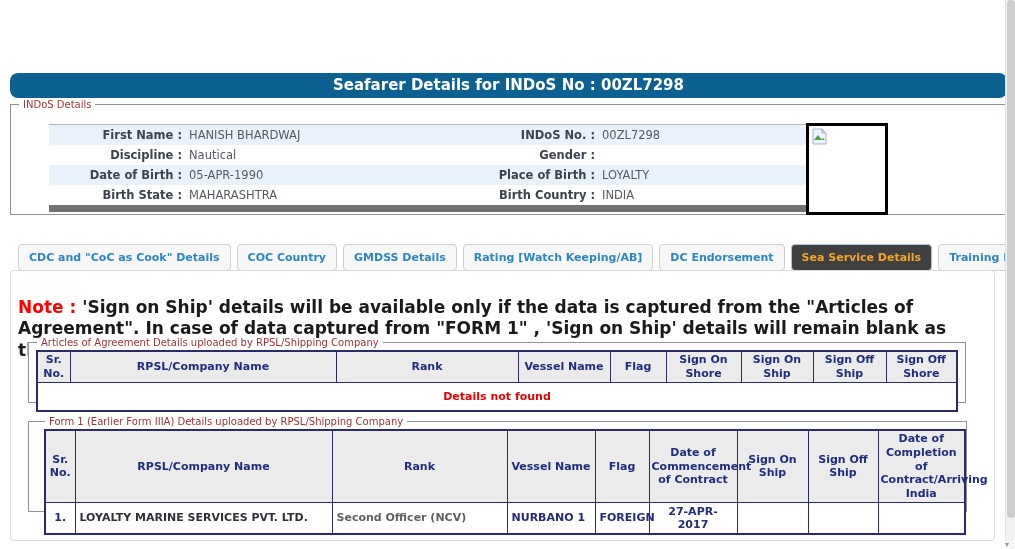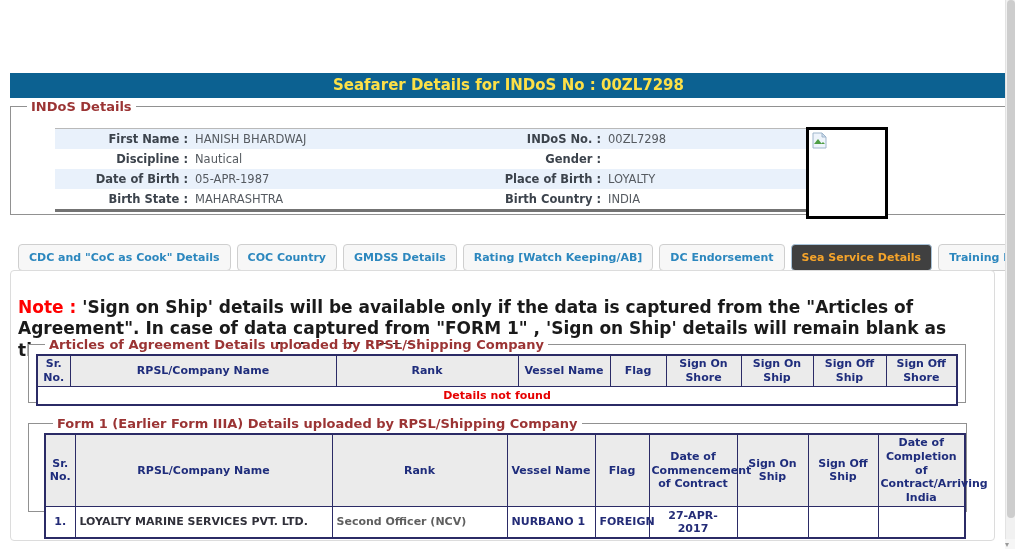--- a/index.html
+++ b/index.html
@@ -1,30 +1,30 @@
 <!DOCTYPE html>
 <html><head>
 <meta charset="utf-8">
 <style>
   * { margin:0; padding:0; box-sizing:border-box; }
   html,body { width:1015px; height:549px; background:#fff; overflow:hidden;
     font-family:"DejaVu Sans","Liberation Sans",sans-serif; position:relative; }
 
   
   .titlebar { position:absolute; left:10px; top:73px; width:997px; height:25px;
-    background:#0c6191; color:#fde047; text-align:center; line-height:25px;
-    font-size:15px; font-weight:bold; }
+    background:#0c6191; color:#ffffff; text-align:center; line-height:25px;
+    font-size:15px; font-weight:bold;border-radius:8px; }
 
   
   fieldset { border:1px solid #919191; background:#fff; }
-  legend { color:#9b3434; font-weight:bold; font-size:13px; padding:0 4px; margin-left:16px; }
+  legend { color:#9b3434; font-weight:normal; font-size:10px; padding:0 4px; margin-left:8px; }
 
   .indos-fs { position:absolute; left:10px; top:99px; width:997px; height:116px; }
-  .indos-rows { position:absolute; left:44px; top:14px; width:762px;
-    border-top:1px solid #b9b9b9; border-bottom:3px solid #737373; }
+  .indos-rows { position:absolute; left:38px; top:14px; width:762px;
+    border-top:1px solid #b9b9b9; border-bottom:7px solid #737373; }
   .indos-row { display:grid; grid-template-columns:140px 255px 158px auto;
     height:20px; align-items:center; font-size:11.5px; }
   .indos-row:nth-child(odd) { background:#e9f1fb; }
   .indos-row:nth-child(even){ background:#ffffff; }
   .indos-row .lbl { font-weight:bold; color:#3c434c; text-align:right; padding-right:7px; }
   .indos-row .val { color:#555a60; text-align:left; }
 
   .photo { position:absolute; left:795px; top:13px; width:82px; height:92px;
     border:3px solid #000; background:#fff; }
   .photo svg { margin:2px 0 0 2px; }
@@ -45,21 +45,21 @@
   .note .prefix { color:#ff0000; }
 
   .articles-fs { position:absolute; left:28px; top:337px; width:938px; height:66px; }
   .form1-fs    { position:absolute; left:28px; top:416px; width:938px; height:96px;padding-left:8px; }
 
   table.grid { width:920px; margin:2px 0 0 7px; border-collapse:collapse;
     border:2px solid #2b2b66; table-layout:fixed; }
   table.grid th { border:1px solid #2b2b66; background:#ebebeb; color:#1f2d7c;
     font-size:11px; font-weight:bold; text-align:center; padding:1px 2px; line-height:1.25; }
   table.grid td { border:1px solid #2b2b66; background:#fff; font-size:11px;
-    font-weight:bold; padding:2px 4px; height:18px; }
+    font-weight:bold; padding:2px 4px; height:29px; }
   td.empty-msg { text-align:center; color:#e60000; font-size:12px; }
   td.c-navy { color:#242c77; }
   td.c-dark { color:#30303a; }
   td.c-gray { color:#5f5f5f;margin-top:40px; }
   td.c-center { text-align:center; }
 
   
   .vscroll { position:absolute; right:0; top:0; width:10px; height:549px;
     background:#f1f1f1; border-left:1px solid #e3e3e3; }
   .vscroll .thumb { position:absolute; left:1px; top:0; width:8px; height:518px;
@@ -83,21 +83,21 @@
       <span class="lbl">INDoS No. :</span>
       <span class="val">00ZL7298</span>
     </div>
     <div class="indos-row">
       <span class="lbl">Discipline :</span>
       <span class="val">Nautical</span>
       <span class="lbl">Gender :</span>
     </div>
     <div class="indos-row">
       <span class="lbl">Date of Birth :</span>
-      <span class="val">05-APR-1987</span>
+      <span class="val">05-APR-1990</span>
       <span class="lbl">Place of Birth :</span>
       <span class="val">LOYALTY</span>
     </div>
     <div class="indos-row">
       <span class="lbl">Birth State :</span>
       <span class="val">MAHARASHTRA</span>
       <span class="lbl">Birth Country :</span>
       <span class="val">INDIA</span>
     </div>
   </div>

